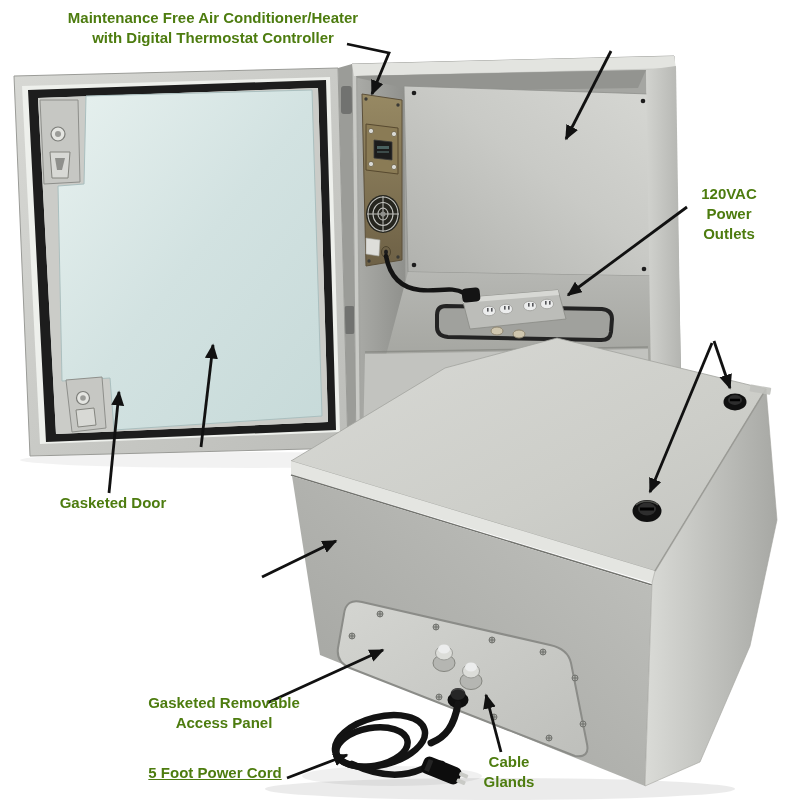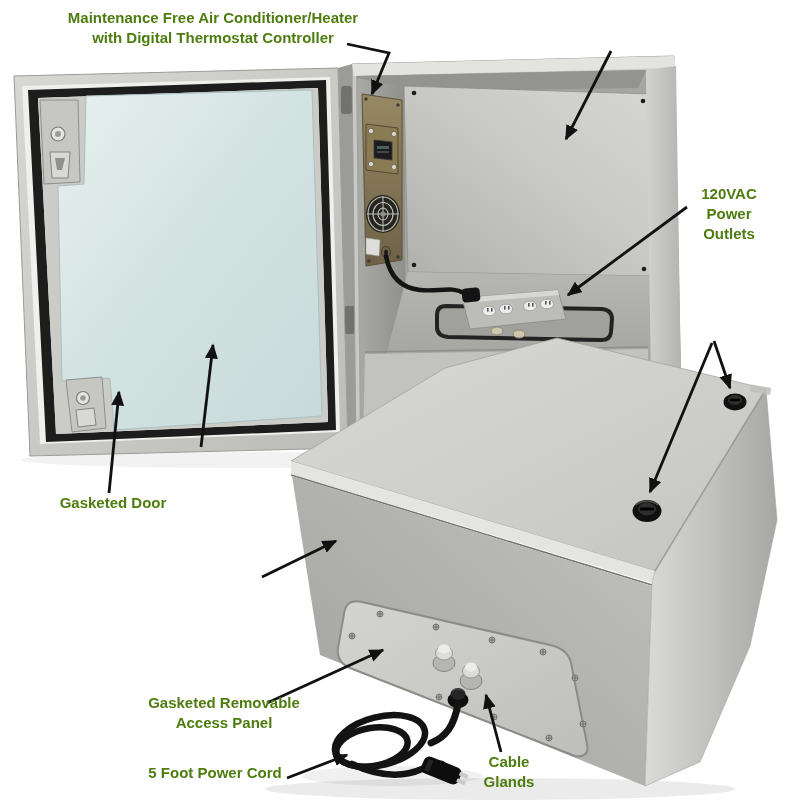--- a/index.html
+++ b/index.html
@@ -295,18 +295,18 @@
 Outlets</div>
 
 
 
 <div class="label" style="left:113px; top:493px;text-align:center;">Gasketed Door</div>
 
 
 <div class="label" style="left:180px; top:693px;margin-left:44px;">Gasketed Removable
 Access Panel</div>
 
-<div class="label" style="left:215px; top:763px;">5 Foot Power Cord</div>
+<div class="label" style="left:215px; top:763px;text-decoration:underline;">5 Foot Power Cord</div>
 
 <div class="label" style="left:509px; top:752px;">Cable
 Glands</div>
 
 </div>
 
 </body></html>

